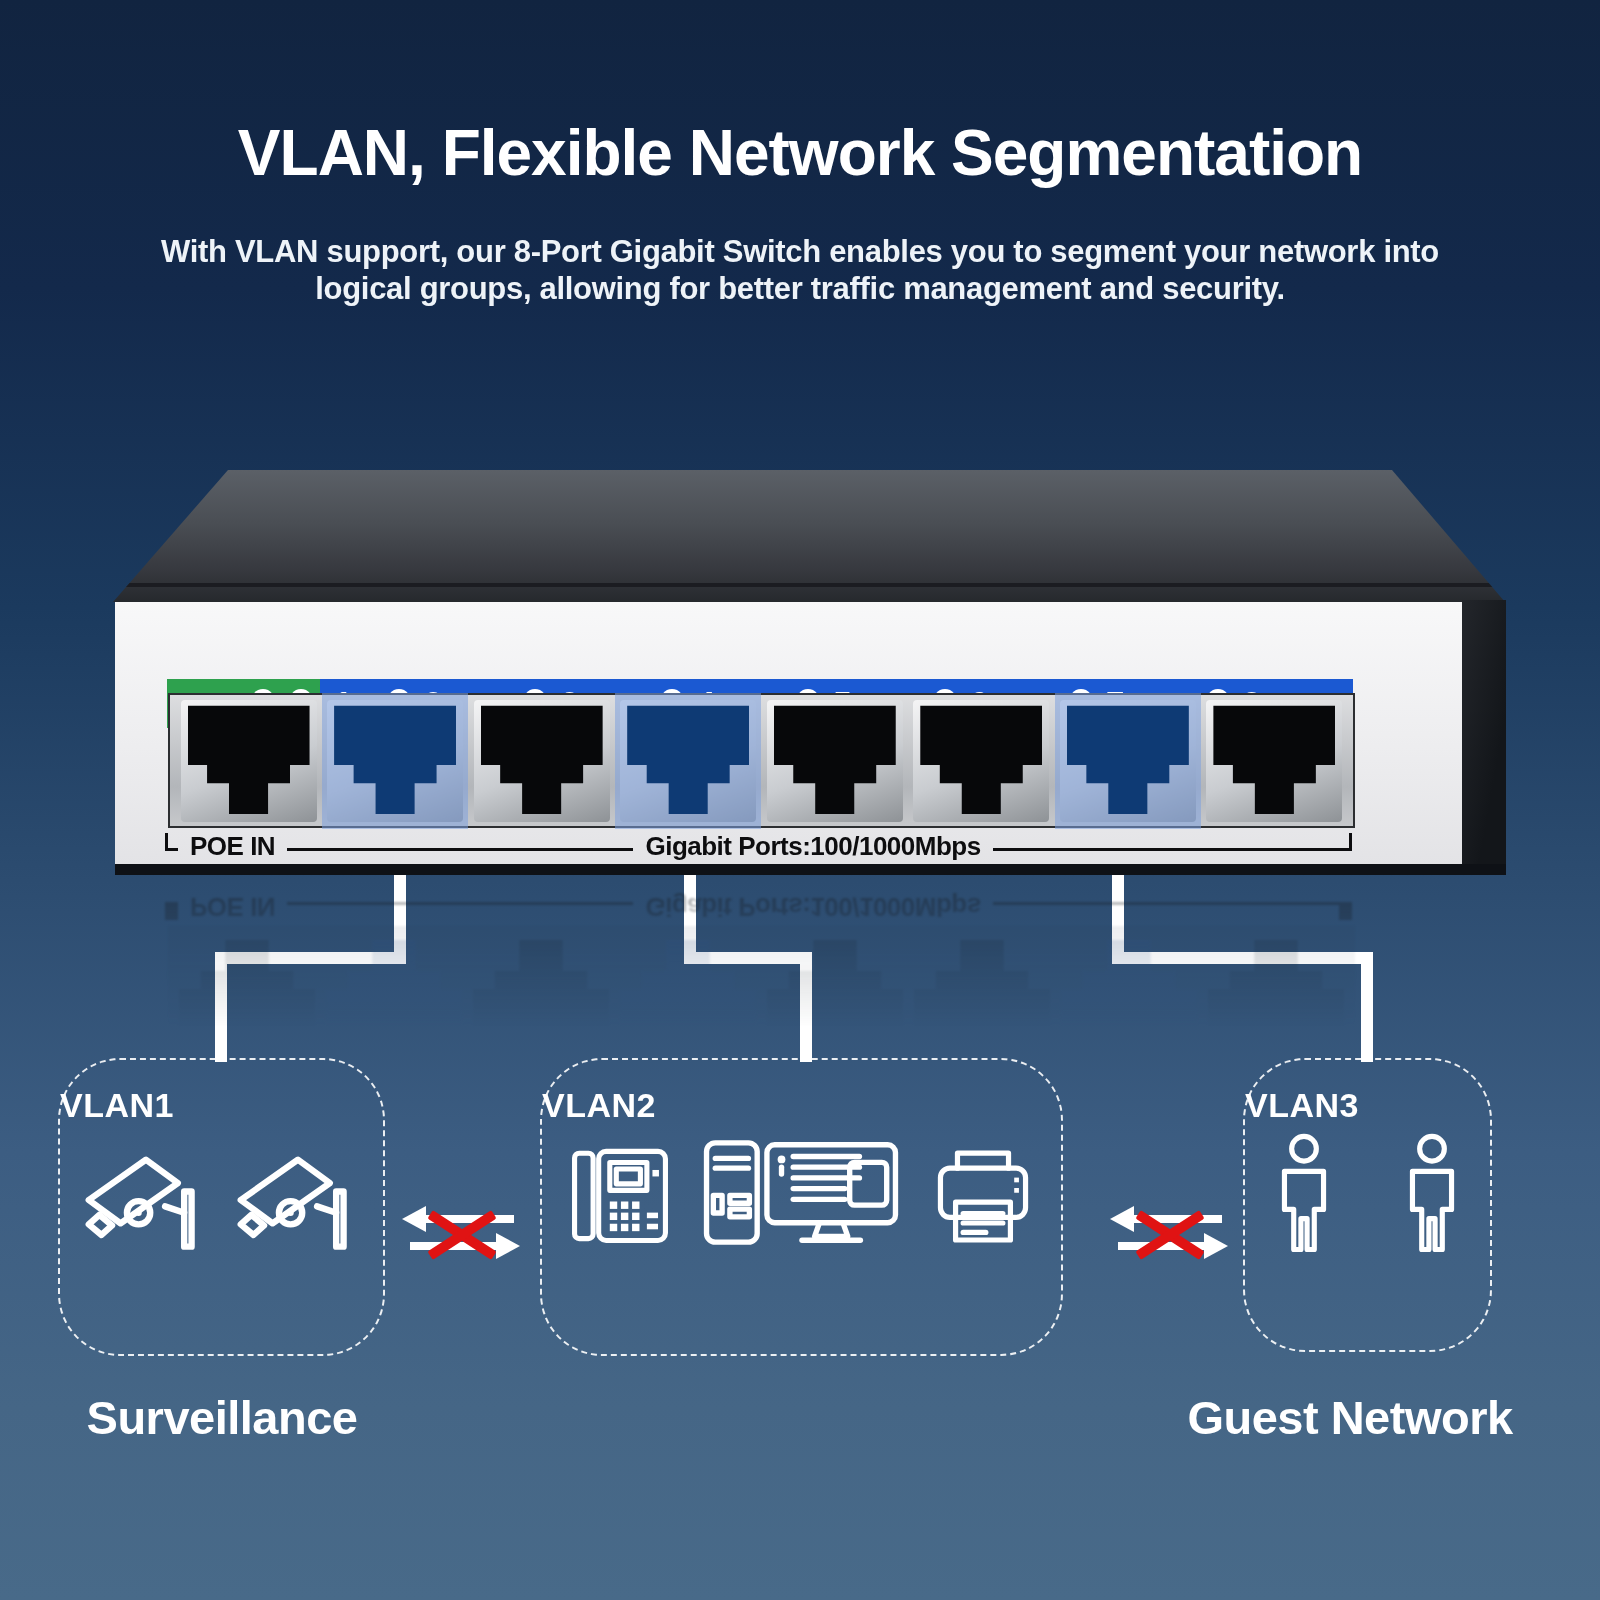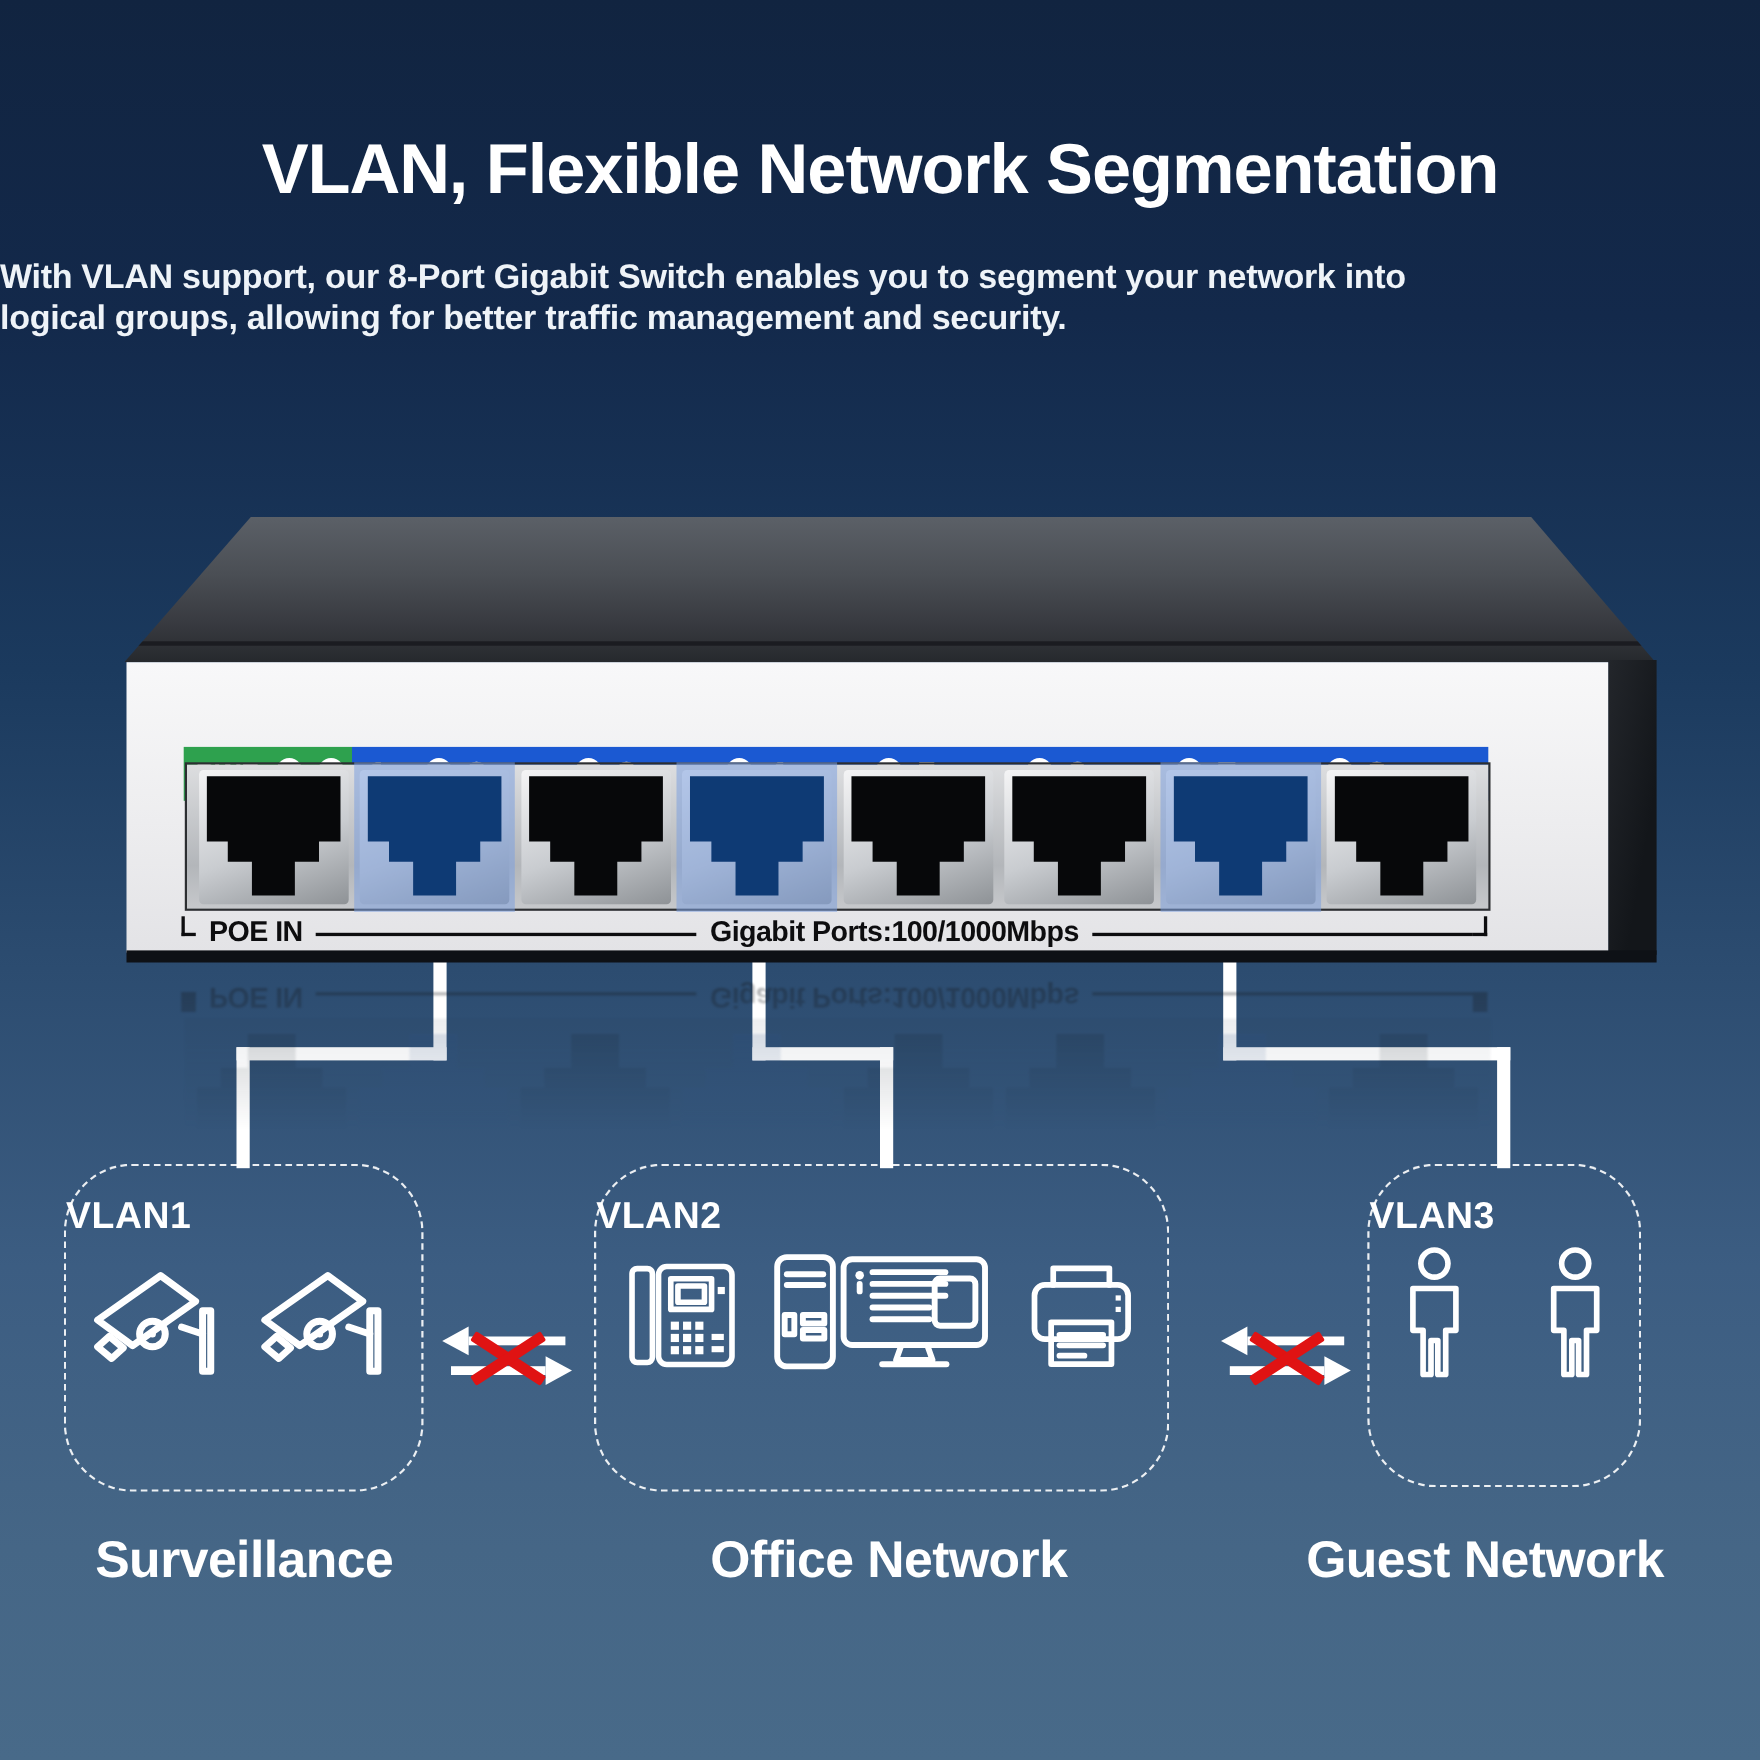--- a/index.html
+++ b/index.html
@@ -7,21 +7,21 @@
     position:relative;width:1600px;height:1600px;overflow:hidden;
     font-family:Liberation Sans, sans-serif;
     background:linear-gradient(180deg,#112440 0%,#13294b 18%,#1b3a5e 38%,#2c4c70 55%,#3c5d82 72%,#456686 88%,#486a89 100%);
   }
   
   .title{
     position:absolute;top:116px;left:0;width:100%;text-align:center;
     color:#ffffff;font-size:64px;font-weight:bold;letter-spacing:-1px;
   }
   .subtitle{
-    position:absolute;top:233px;left:0;width:100%;
+    position:absolute;top:233px;left:0;width:100%;text-align:center;
     color:#eef3f8;font-size:31px;line-height:37px;font-weight:bold;letter-spacing:-0.3px;
   }
   
   .lid{
     position:absolute;left:113px;top:470px;width:1392px;height:132px;
     background:linear-gradient(180deg,#5b6067 0%,#4a4e54 40%,#37393f 75%,#26292d 100%);
     clip-path:polygon(115px 0, 1279px 0, 100% 100%, 0 100%);
   }
   .lid-groove{position:absolute;left:12px;right:12px;bottom:15px;height:4px;background:#17191d;opacity:.85;}
   .side-face{
@@ -350,16 +350,15 @@
       </div>
     <div class="arr arr-bot">
         <span class="bar"></span>
         <span class="head head-right"></span>
       </div>
     <span class="xbar x1"></span>
     <span class="xbar x2"></span>
   </div>
 
   <div class="group-label" style="left:222px;top:1390px;">Surveillance</div>
-  <div class="group-label" style="left:808px;top:1390px;">Office Network</div>
   <div class="group-label" style="left:1350px;top:1390px;">Guest Network</div>
 
 </div>
 
 </body></html>

